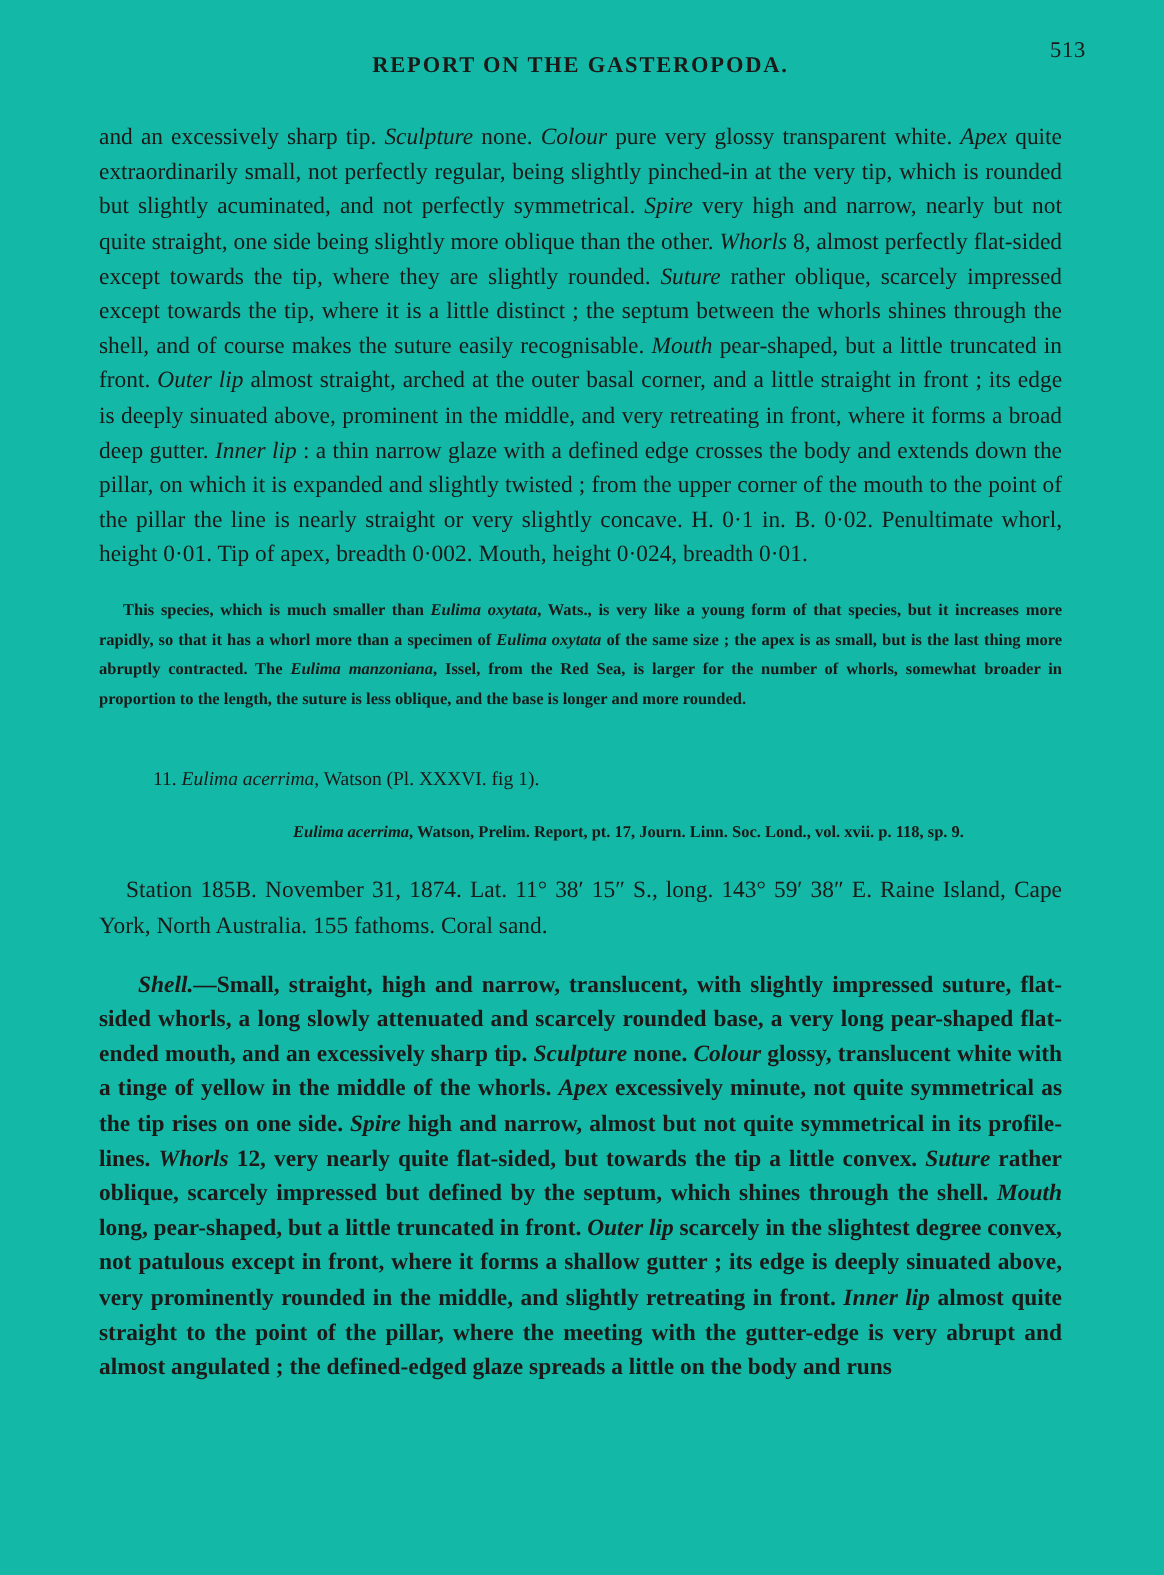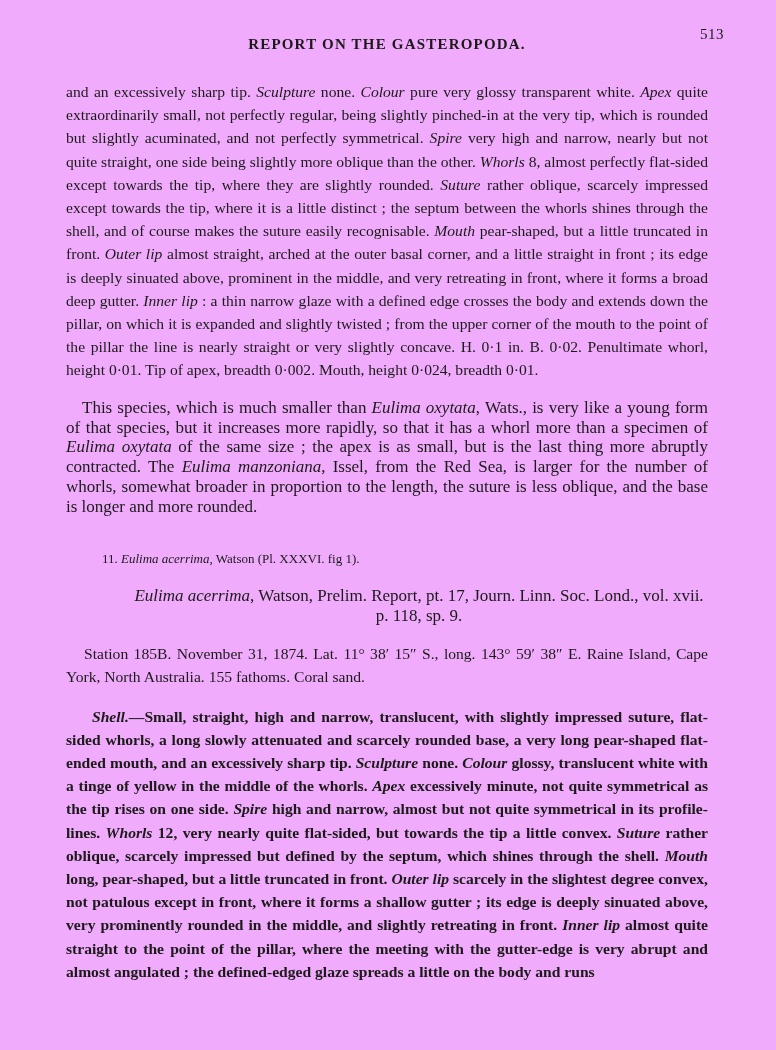--- a/index.html
+++ b/index.html
@@ -6,21 +6,21 @@
   html, body {
     margin: 0;
     padding: 0;
     background: #ffffff;
   }
   .page {
     position: relative;
     width: 776px;
     height: 1050px;
     box-sizing: border-box;
-    background: #f0abfc;
+    background: #14b8a6;
     color: #1b1a18;
     font-family: "Liberation Serif", "DejaVu Serif", serif;
     padding: 36px 52px 0 50px;
     overflow: hidden;
   }
   .running-head {
     position: relative;
     height: 24px;
     margin-bottom: 20px;
   }
@@ -39,22 +39,23 @@
     letter-spacing: 0.5px;
   }
   .text-block {
     font-size: 15.6px;
     line-height: 23.2px;
     text-align: justify;
   }
   p { margin: 16px; }
   .italic { font-style: italic; }
   .small {
-    font-size: 17px;
+    font-size: 11px;
     line-height: 19.9px;
+    font-weight: bold;
   }
   .remarks {
     margin-top: 8px;
     text-indent: 16px;
   }
   .heading {
     margin-top: 30px;
     font-size: 13px;
     padding-left: 36px;
     text-align: left;

